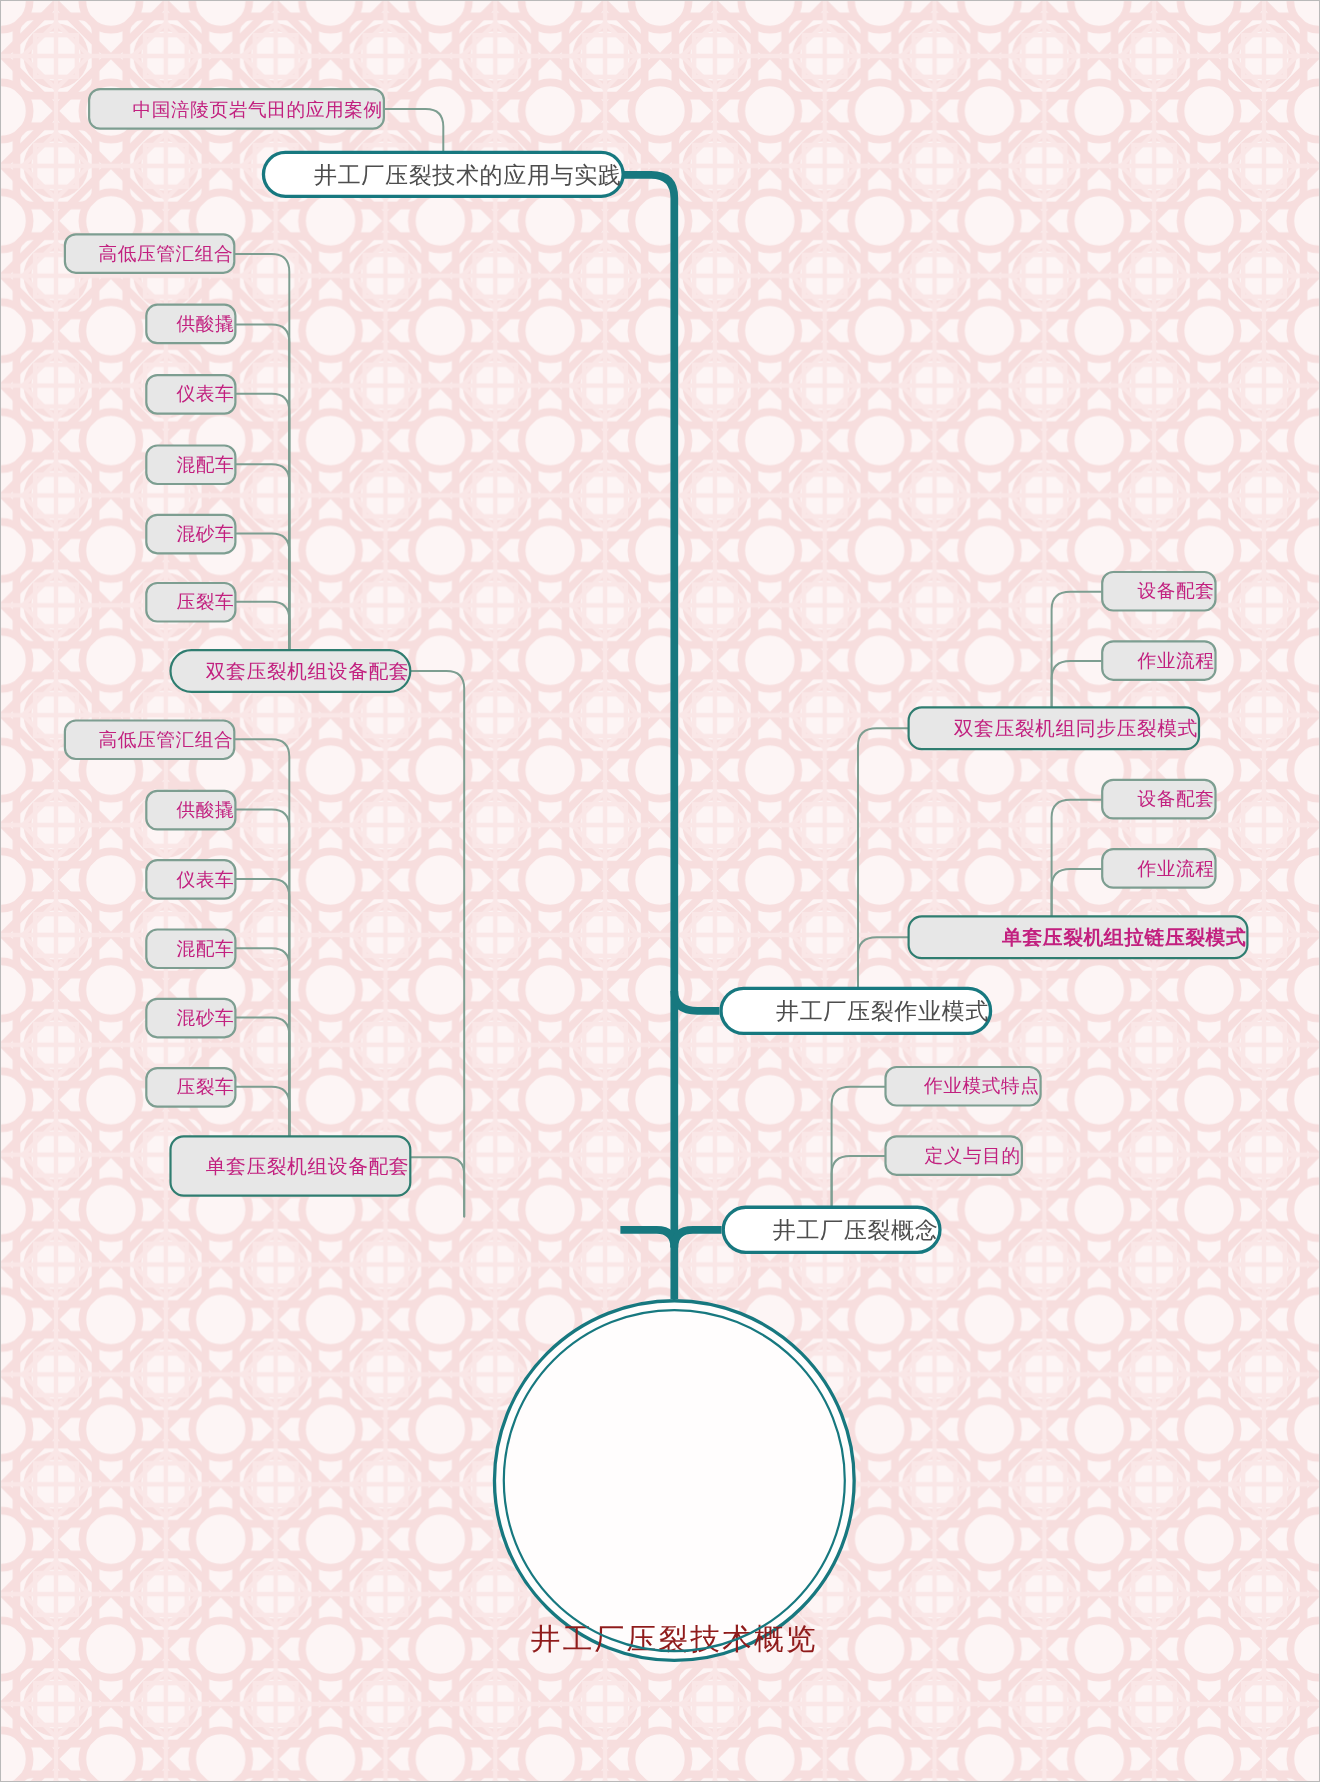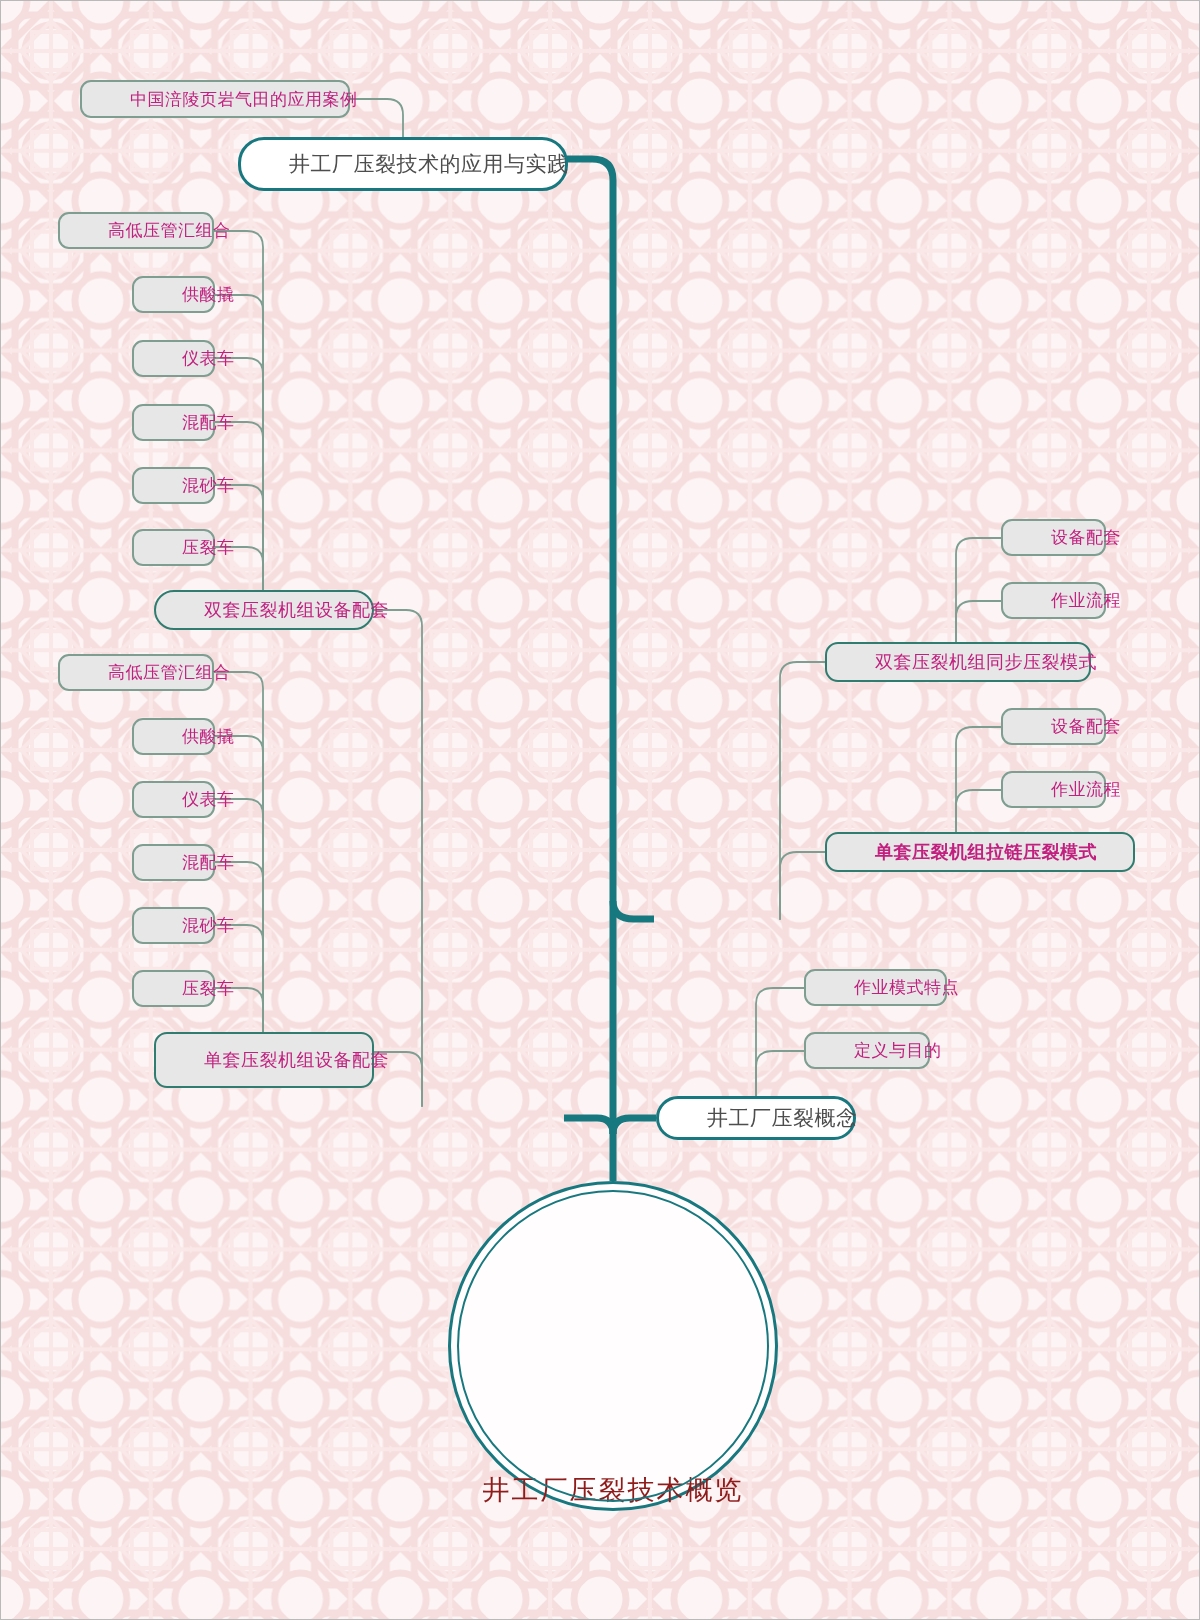--- a/index.html
+++ b/index.html
@@ -34,21 +34,21 @@
     height: 1620px;
     z-index: 1;
     pointer-events: none;
   }
   .node {
     position: absolute;
     z-index: 2;
     box-sizing: border-box;
     display: flex;
     align-items: center;
-    justify-content: flex-start;
+    justify-content: flex-end;
     white-space: nowrap;
     letter-spacing: 0.5px;
     padding-left: 48px;
   }
   
   .leaf {
     background: #e7e7e7;
     border: 2.2px solid #7d9e91;
     border-radius: 11px;
     color: #c2207f;
@@ -160,21 +160,21 @@
 
       <path d="M566 158 H591 Q612 158 612 179 V1180"></path>
 
       <path d="M612 900 Q612 918 633 918 H653"></path>
 
       <path d="M563 1117 H596 Q612 1117 612 1133"></path>
       <path d="M655 1117 H629 Q612 1117 612 1133"></path>
     </g>
   </svg>
 
-  <div class="node branch" style="left:237px; top:136px; width:330px; height:54px;">
+  <div class="node branch" style="left:237px; top:136px; width:330px; height:43px;">
     <span>井工厂压裂技术的应用与实践</span>
   </div>
   <div class="node leaf" style="left:79px; top:79px; width:270px; height:38px;">
     <span>中国涪陵页岩气田的应用案例</span>
   </div>
 
 
   <div class="node mode" style="left:153px; top:589px; width:220px; height:40px;border-radius:20px;">
     <span>双套压裂机组设备配套</span>
   </div>
@@ -212,20 +212,23 @@
   <div class="node leaf" style="left:131px; top:843px; width:83px; height:37px;">
     <span>混配车</span>
   </div>
   <div class="node leaf" style="left:131px; top:906px; width:83px; height:37px;">
     <span>混砂车</span>
   </div>
   <div class="node leaf" style="left:131px; top:969px; width:83px; height:37px;">
     <span>压裂车</span>
   </div>
 
+  <div class="node branch" style="left:653px; top:896px; width:248px; height:44px;">
+    <span>井工厂压裂作业模式</span>
+  </div>
 
   <div class="node mode" style="left:824px; top:641px; width:266px; height:40px;">
     <span>双套压裂机组同步压裂模式</span>
   </div>
   <div class="node leaf" style="left:1000px; top:518px; width:105px; height:37px;">
     <span>设备配套</span>
   </div>
   <div class="node leaf" style="left:1000px; top:581px; width:105px; height:37px;">
     <span>作业流程</span>
   </div>

